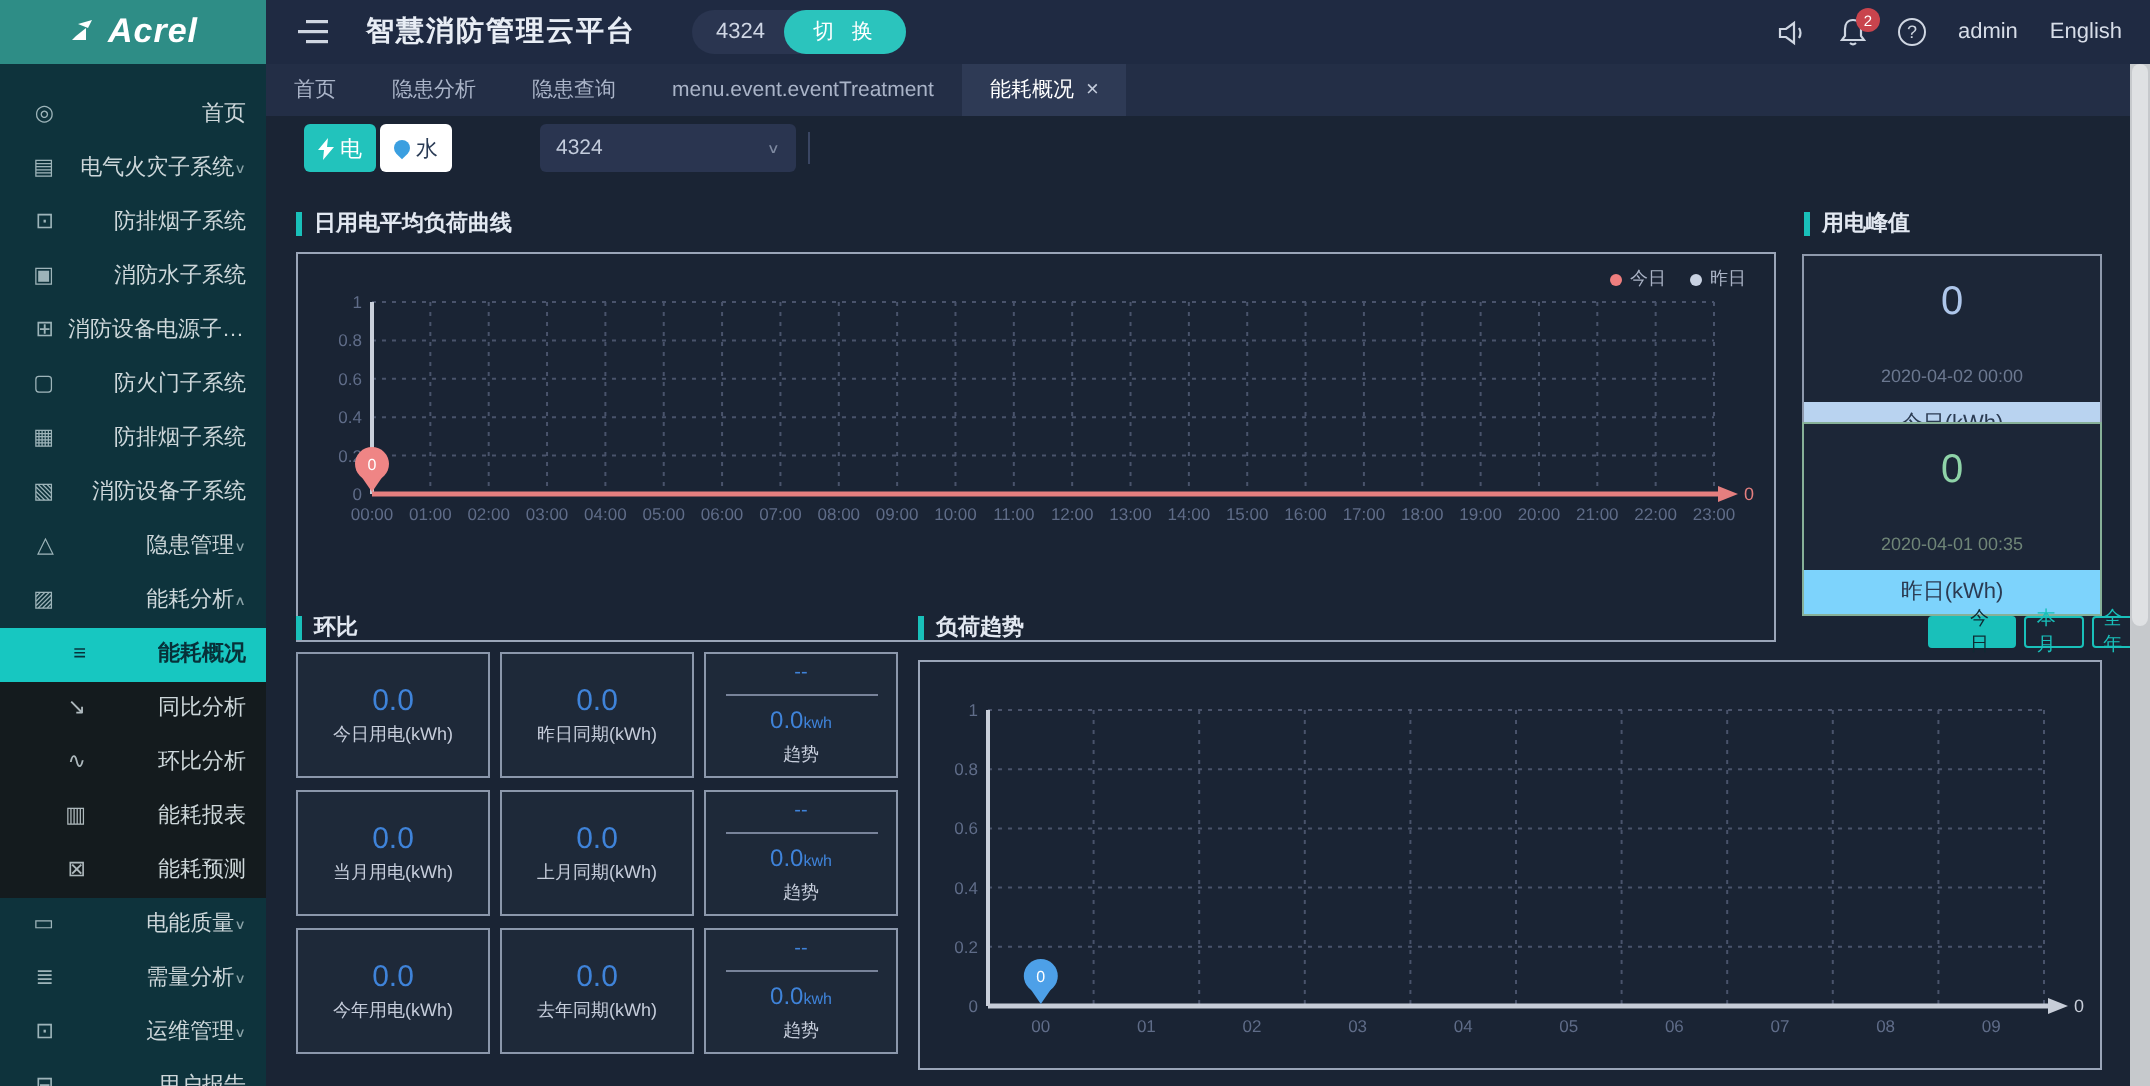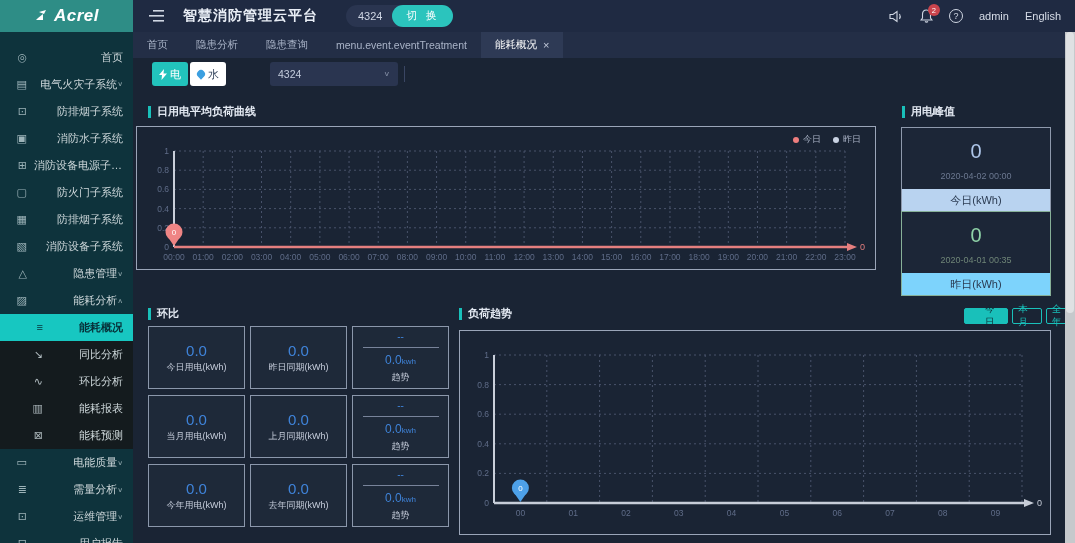--- a/index.html
+++ b/index.html
@@ -63,29 +63,29 @@
   .drop .chev { color:#7e89a0; font-size:9px; transform:scaleY(.75); }
   #drop-divider { width:1px; height:16px; background:#3a4663; margin:0 6px; }
   .water-drop { width:8px; height:8px; background:#3b9fe0; border-radius:50% 50% 50% 0; transform:rotate(-45deg); }
 
   
   .sec-title { position:absolute; display:flex; align-items:center; gap:6px; font-size:11px; font-weight:bold; color:#e2e8f1; }
   .sec-bar { width:3px; height:12px; background:#19c0ba; }
 
   
   .panel { position:absolute; border:1px solid #9aa5b8; background:#1a2434; }
-  #daily-panel { left:3px; top:68px; width:740px; height:144px; }
+  #daily-panel { left:15px; top:68px; width:740px; height:195px; }
   #legend { position:absolute; right:14px; top:6px; display:flex; gap:12px; font-size:9px; color:#aab3c6; }
   .legend-item { display:flex; align-items:center; gap:4px; }
   .dot { width:6px; height:6px; border-radius:50%; }
 
   
   .peak-card { position:absolute; left:768px; width:150px; border:1px solid #8e99ac; background:#1c2637; text-align:center; }
   .peak-value { font-size:20px; margin-top:12px; }
-  .peak-time { font-size:9px; color:#6b7890; margin-top:8px; margin-bottom:8px; }
+  .peak-time { font-size:9px; color:#6b7890; margin-top:20px; margin-bottom:8px; }
   .peak-foot { height:22px; line-height:22px; font-size:11px; color:#2b3b52; }
   #peak-card-0 { top:69px; }
   #peak-card-0 .peak-value { color:#aec6ea; }
   #peak-card-0 .peak-foot { background:#b9d3f0; }
   #peak-card-1 { top:153px; border-color:#87b098; }
   #peak-card-1 .peak-value { color:#8fd3a8; }
   #peak-card-1 .peak-time { color:#6f8577; }
   #peak-card-1 .peak-foot { background:#7dd3fc; }
 
   

